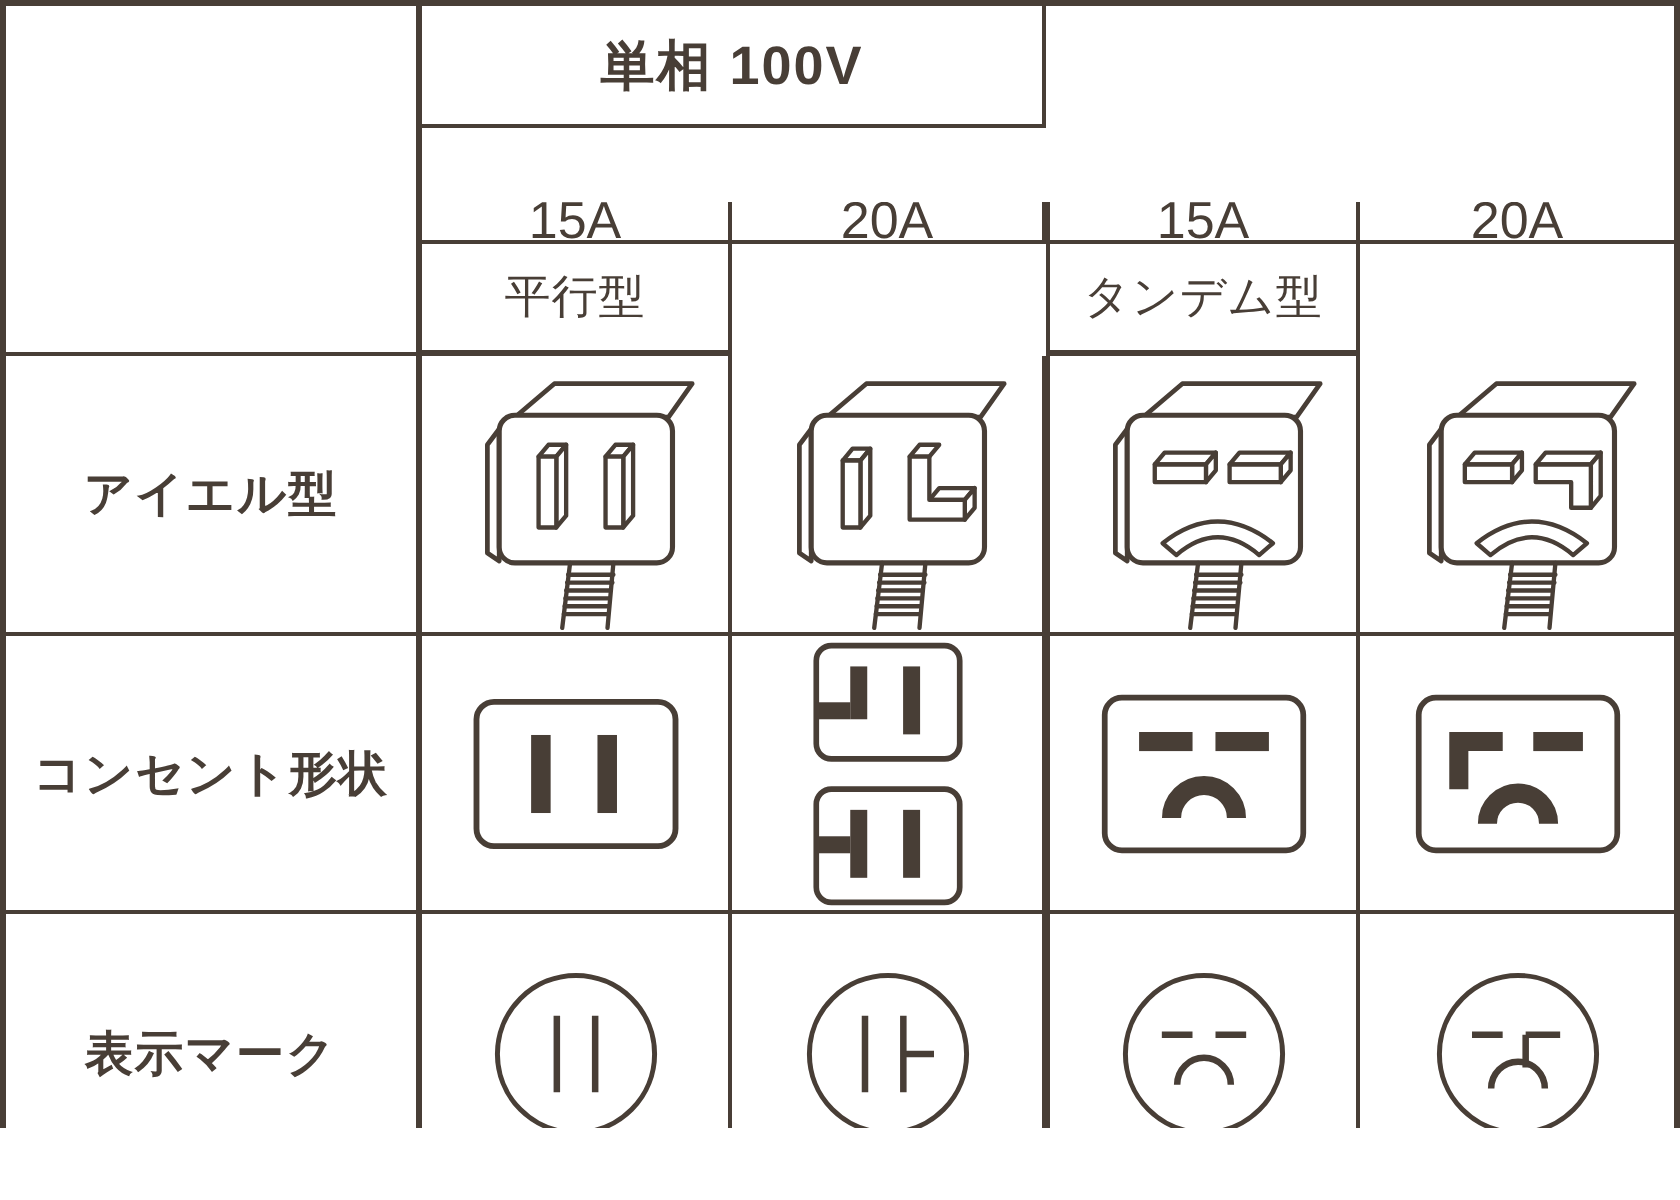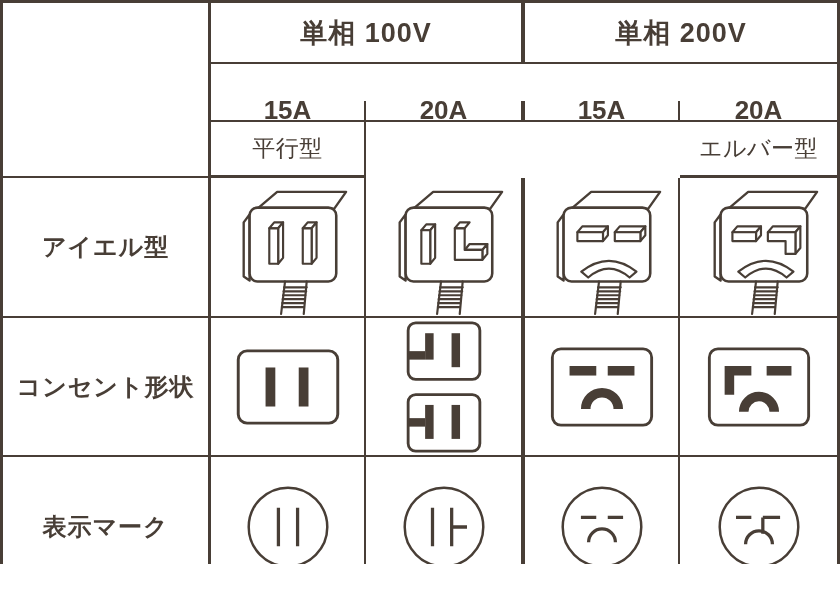--- a/index.html
+++ b/index.html
@@ -20,63 +20,60 @@
     border-bottom:2px solid #483e36;
     display:flex;align-items:center;justify-content:center;
     overflow:hidden;background:#ffffff;
   }
   .labelcol{border-right:3px solid #483e36;}
   .vsplit{border-left:2px solid #483e36;}
   .lastcol{border-right:none;}
   .lastrow{border-bottom:none;text-align:right;}
   .typebottom{border-bottom:3px solid #483e36;}
   .hv{font-size:27px;font-weight:700;letter-spacing:1px;}
-  .amp{font-size:26px;font-weight:700;margin-top:37px;}
+  .amp{font-size:26px;font-weight:400;margin-top:37px;}
   .typ{font-size:23px;font-weight:400;letter-spacing:0.5px;}
   .rowlab{font-size:24px;font-weight:700;letter-spacing:1px;}
   svg{display:block;}
   .ink-line{stroke:#483e36;fill:none;}
   .ink-fillwhite{stroke:#483e36;fill:#ffffff;}
   .ink-solid{fill:#483e36;stroke:none;}
 </style>
 </head>
 <body>
 
 <div class="wrap">
   <div class="grid">
 
     <div class="cell labelcol" style="grid-area:1/1/4/2">
       <span></span>
     </div>
 
     <div class="cell hv" style="grid-area:1/2/2/4">
       <span>単相 100V</span>
     </div>
-    <div class="cell hv vsplit lastcol" style="grid-area:1/4/2/6">
-      <span>単相 200V</span>
-    </div>
 
     <div class="cell amp" style="grid-area:2/2/3/3">
       <span>15A</span>
     </div>
     <div class="cell amp" style="grid-area:2/3/3/4">
       <span>20A</span>
     </div>
     <div class="cell amp vsplit" style="grid-area:2/4/3/5">
       <span>15A</span>
     </div>
     <div class="cell amp lastcol" style="grid-area:2/5/3/6">
       <span>20A</span>
     </div>
 
     <div class="cell typ typebottom" style="grid-area:3/2/4/3">
       <span>平行型</span>
     </div>
-    <div class="cell typ typebottom lastcol" style="grid-area:3/5/4/6">
-      <span>エルバー型</span>
+    <div class="cell typ typebottom vsplit" style="grid-area:3/4/4/5">
+      <span>タンデム型</span>
     </div>
 
     <div class="cell rowlab labelcol" style="grid-area:4/1/5/2">
       <span>アイエル型</span>
     </div>
 
     <div class="cell" style="grid-area:4/2/5/3">
       <svg width="128" height="136" viewBox="0 0 130 138">
         <g stroke-linejoin="round" stroke-linecap="round">
           <polygon class="ink-fillwhite" stroke-width="2.4" points="34,30 54,13 124,13 112,30"></polygon>

